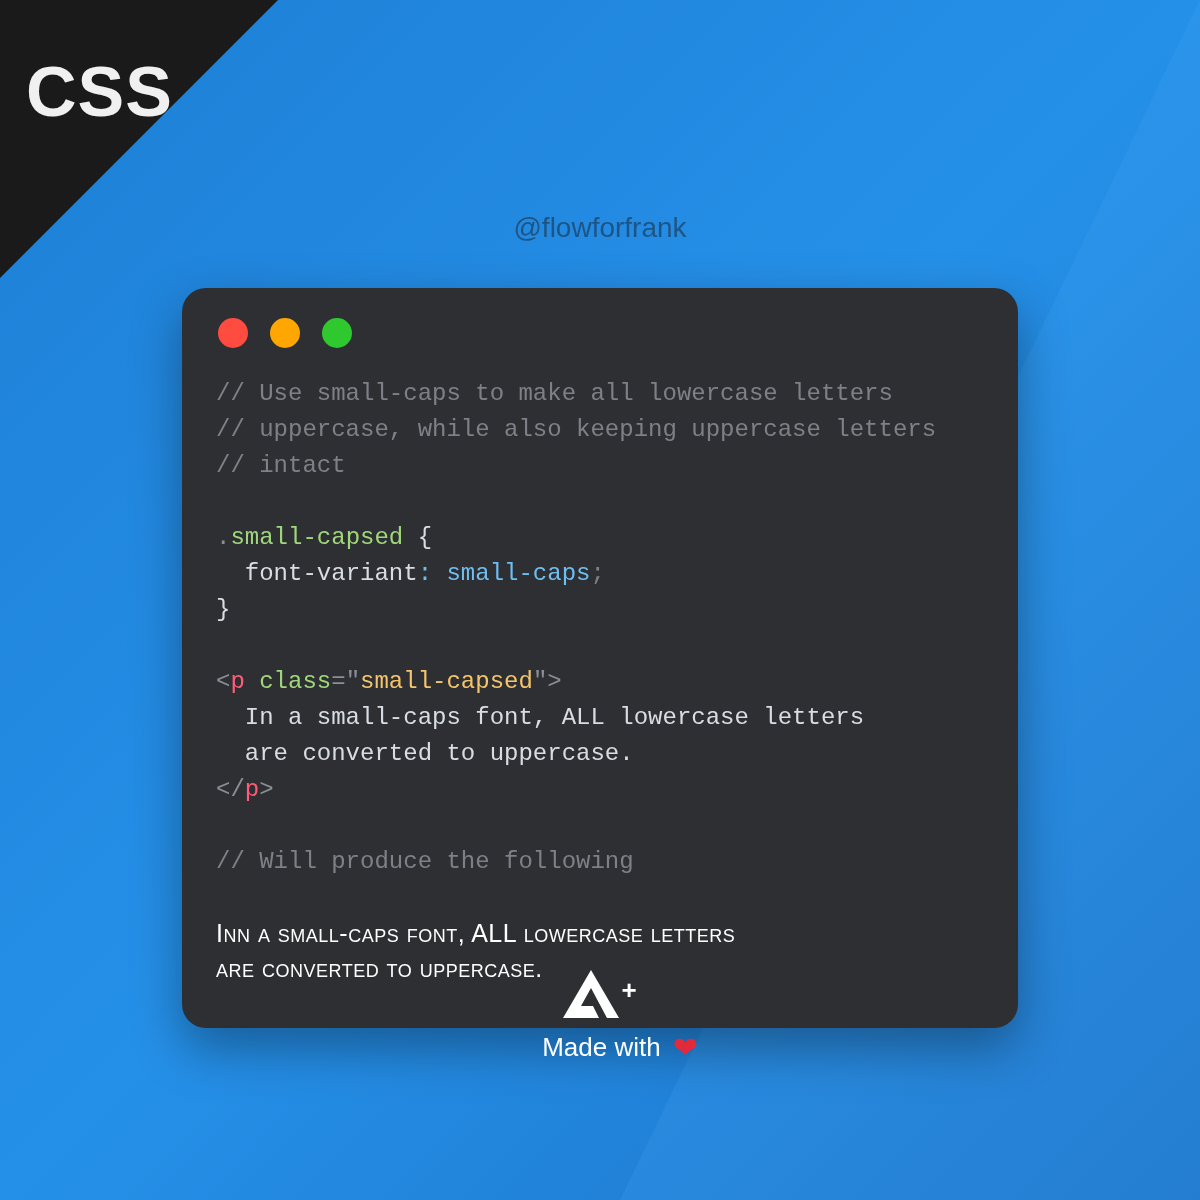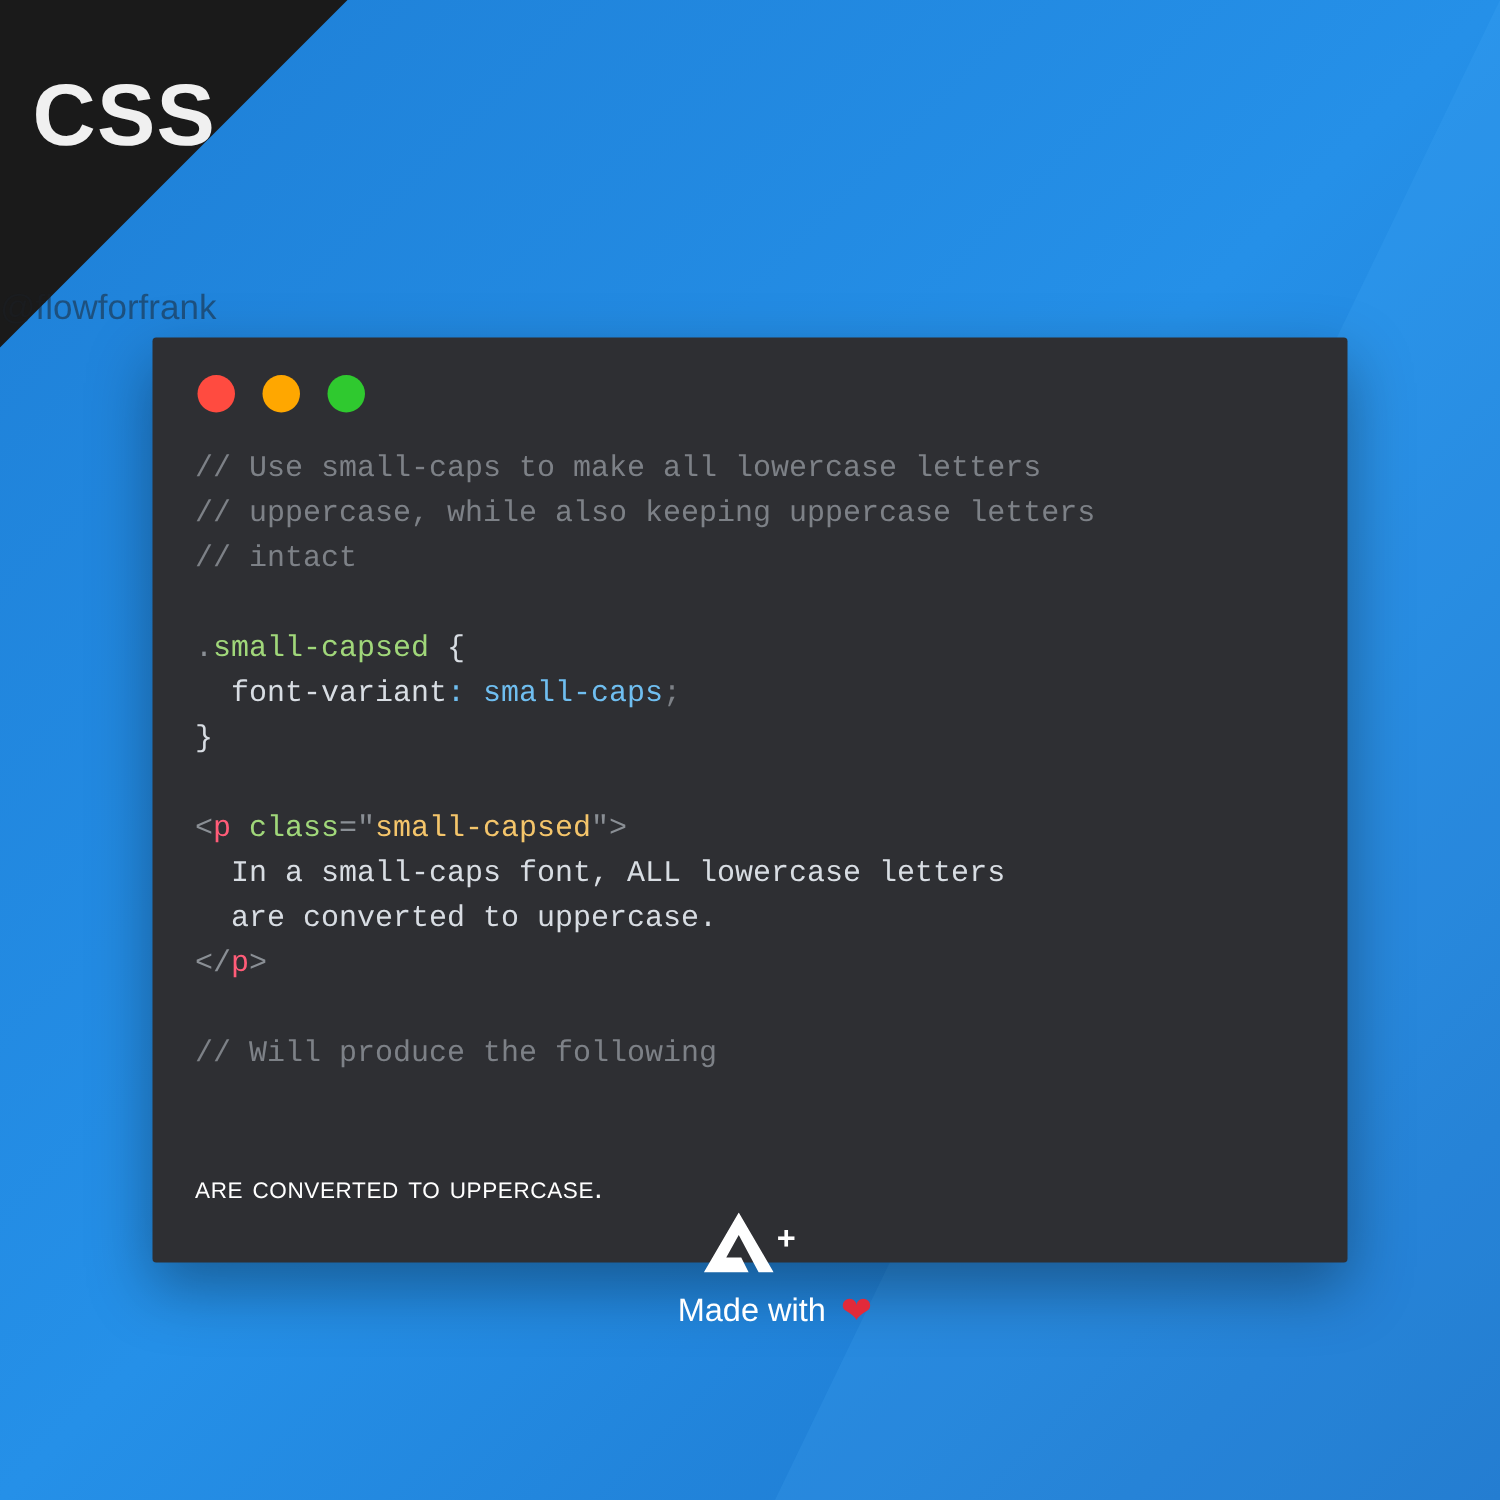--- a/index.html
+++ b/index.html
@@ -30,36 +30,36 @@
     position: absolute;
     top: 52px; left: 26px;
     font-size: 70px;
     font-weight: 800;
     color: #f0f0f0;
     letter-spacing: 1px;
   }
   
   .handle {
     position: absolute;
-    top: 230px;
+    top: 212px;
     left: 0; right: 0;
-    text-align: left;
+    text-align: center;
     font-size: 28px;
     color: rgba(26,30,36,0.5);
     font-weight: 500;
   }
   
   .card {
     position: absolute;
-    top: 270px;
+    top: 288px;
     left: 50%;
     transform: translateX(-50%);
-    width: 956px;
+    width: 836px;
     background: #2e2f33;
-    border-radius: 3px;
+    border-radius: 24px;
     padding: 30px 34px 42px 34px;
     box-shadow: 0 20px 50px rgba(0,0,0,0.35);
   }
   .traffic {
     display: flex;
     gap: 22px;
     margin-bottom: 28px;
     margin-left: 2px;
   }
   .dot {
@@ -167,21 +167,21 @@
 <span class="tok-brace">}</span>
 
 <span class="tok-angle">&lt;</span><span class="tok-tag">p</span><span> </span><span class="tok-attr">class</span><span class="tok-eq">=</span><span class="tok-quote">"</span><span class="tok-string">small-capsed</span><span class="tok-quote">"</span><span class="tok-angle">&gt;</span>
 <span class="tok-text">  In a small-caps font, ALL lowercase letters</span>
 <span class="tok-text">  are converted to uppercase.</span>
 <span class="tok-angle">&lt;</span><span class="tok-slash">/</span><span class="tok-tag">p</span><span class="tok-angle">&gt;</span>
 
 <span class="tok-comment">// Will produce the following</span></pre>
 
   <div class="output">
-    <br>
+    <span>Inn a small-caps font, ALL lowercase letters</span><br>
     <span>are converted to uppercase.</span>
   </div>
 </div>
 
 <div class="footer">
   <div class="logo">
     <svg width="56" height="48" viewBox="0 0 56 48">
       <path d="M28 0 L56 48 L44 48 L28 18 L18 36 L30 36 L36 48 L0 48 Z" fill="#ffffff"></path>
     </svg>
     <span class="logo-plus">+</span>

